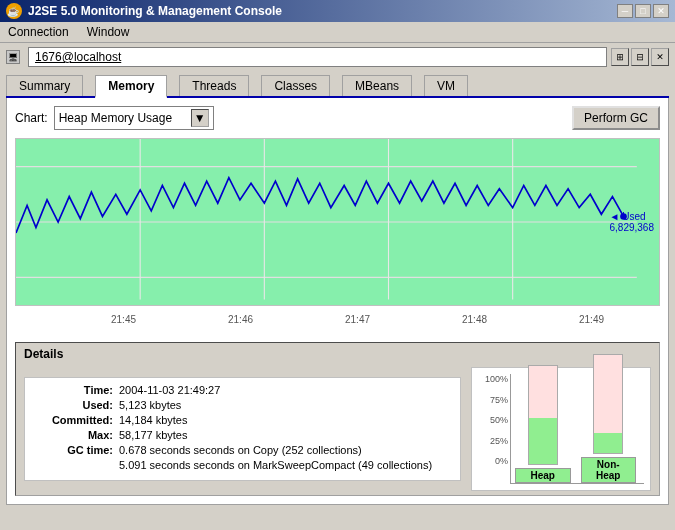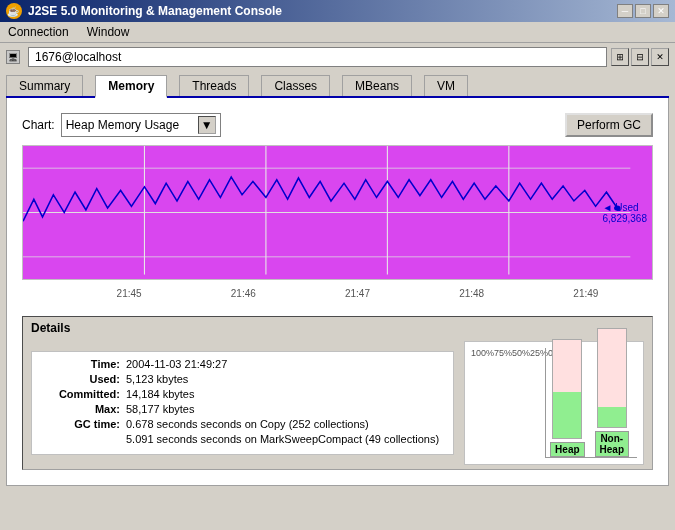--- a/index.html
+++ b/index.html
@@ -74,20 +74,21 @@
       gap: 4px;
     }
     .connection-field {
       background: white;
       border: 1px solid #808080;
       padding: 2px 6px;
       flex: 1;
       font-size: 12px;
       display: flex;
       align-items: center;
+      text-decoration: underline;
     }
     .conn-icon {
       width: 14px;
       height: 14px;
       background: #c8c8c8;
       border: 1px solid #808080;
       margin-right: 4px;
       display: flex;
       align-items: center;
       justify-content: center;
@@ -133,21 +134,21 @@
       border: 1px solid #a0a0a0;
       border-bottom: 2px solid white;
       margin-bottom: -2px;
       font-weight: bold;
       z-index: 1;
     }
     .tab-content {
       background: white;
       border: 1px solid #a0a0a0;
       border-top: none;
-      padding: 15px;
+      padding: 8px;
     }
     .chart-row {
       display: flex;
       align-items: center;
       margin-bottom: 8px;
     }
     .chart-label {
       font-size: 12px;
       margin-right: 6px;
     }
@@ -175,22 +176,22 @@
       margin-left: auto;
       padding: 3px 10px;
       background: #d4d0c8;
       border: 2px outset #e0e0e0;
       font-size: 12px;
       cursor: pointer;
     }
     .chart-area {
       position: relative;
       width: 100%;
-      height: 135px;
-      background: #d946ef;
+      height: 168px;
+      background: #86efac;
       border: 1px solid #c0c0c0;
       margin-bottom: 4px;
       overflow: hidden;
       text-decoration: underline;
     }
     .chart-svg {
       width: 100%;
       height: 100%;
     }
     .chart-y-labels {
@@ -260,21 +261,21 @@
     .bar-chart {
       width: 180px;
       background: white;
       border: 1px solid #c0c0c0;
       padding: 6px;
       display: flex;
       flex-direction: column;
     }
     .bar-y-axis {
       display: flex;
-      flex-direction: row;
+      flex-direction: column;
       justify-content: space-between;
       font-size: 9px;
       color: #555;
       padding-bottom: 18px;
       text-align: right;
       min-width: 30px;
     }
     .bar-group {
       display: flex;
       flex-direction: column;

